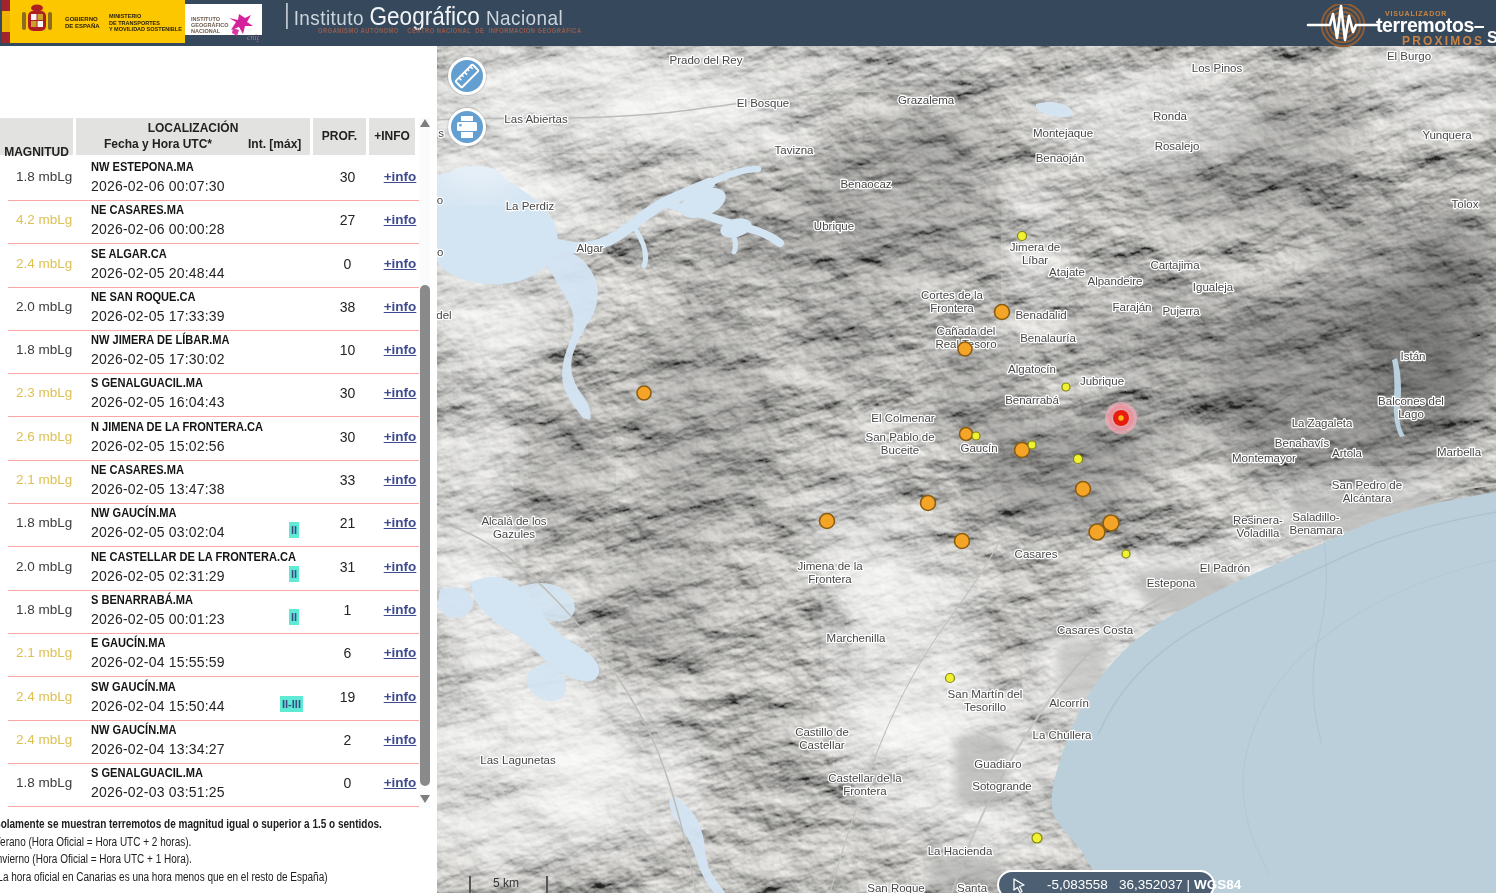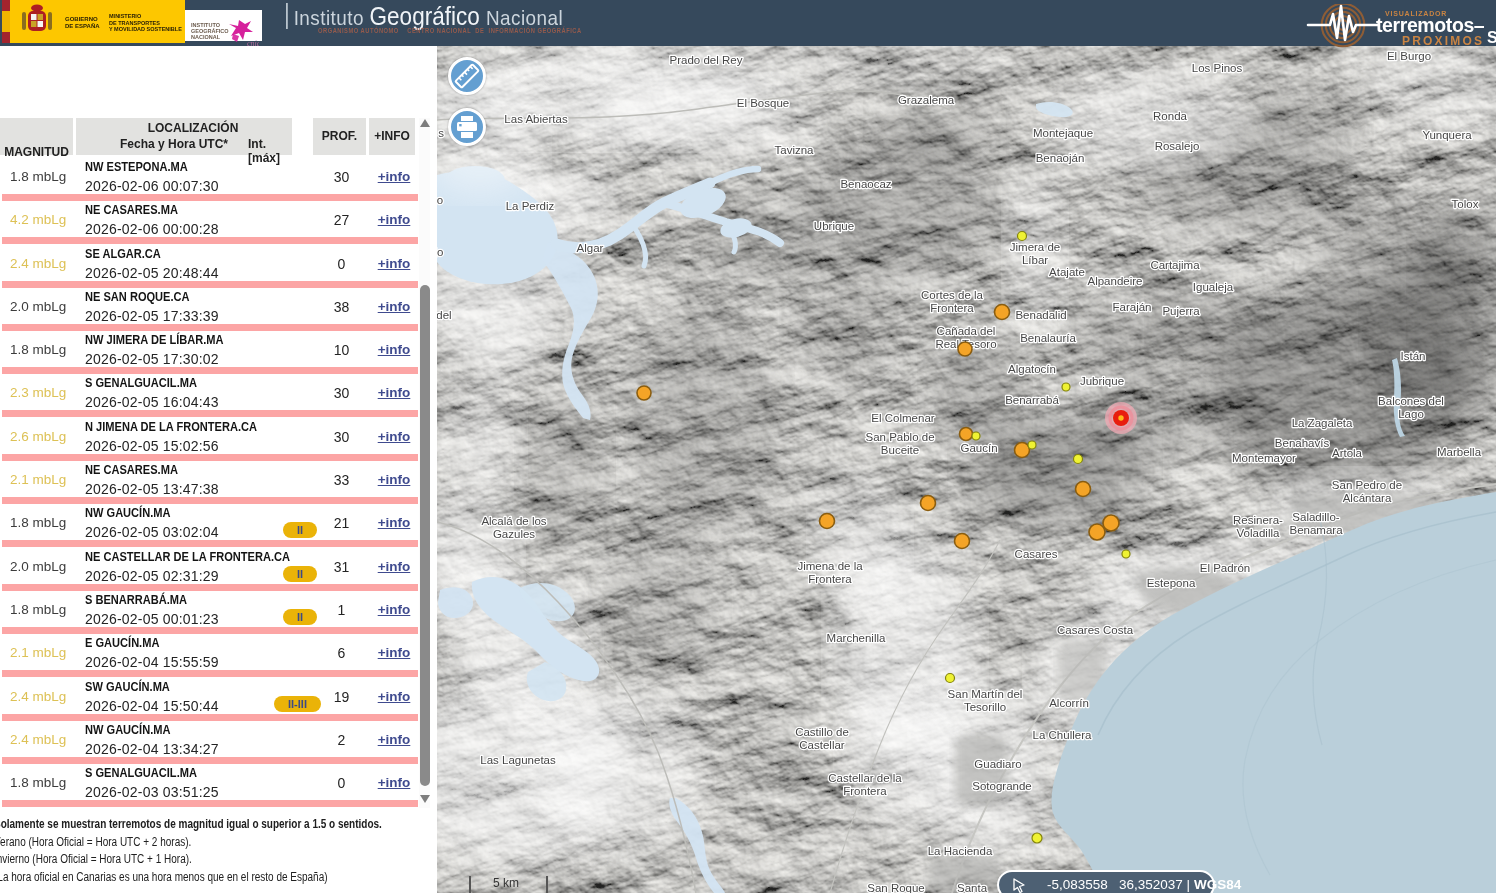--- a/index.html
+++ b/index.html
@@ -8,47 +8,47 @@
   body { font-family:"Liberation Sans", sans-serif; background:#fff; }
   #app { position:relative; width:1496px; height:893px; overflow:hidden; }
 
   
   #header { position:absolute; left:0; top:0; width:1496px; height:46px; background:#36495c; }
   #flag { position:absolute; left:0; top:0; width:10px; height:43px; }
   #flag .r1 { position:absolute; left:2px; top:0; width:8px; height:11px; background:#a3242e; }
   #flag .y1 { position:absolute; left:2px; top:11px; width:8px; height:21px; background:#f0b400; }
   #flag .r2 { position:absolute; left:2px; top:32px; width:8px; height:11px; background:#a3242e; }
   #govbox { position:absolute; left:10px; top:0; width:175px; height:43px; background:#fdc700; }
-  #whitebox { position:absolute; left:185px; top:10px; width:77px; height:31px; background:#ffffff;padding-left:40px; }
+  #whitebox { position:absolute; left:185px; top:4px; width:77px; height:31px; background:#ffffff;padding-left:40px; }
   .gov-t { position:absolute; font-weight:bold; color:#2b2206; line-height:1.12; }
   #title { position:absolute; left:286px; top:2px; width:560px; height:44px; color:#e8edf2; white-space:nowrap; transform:scaleX(0.9); transform-origin:0 0; }
   #title .big { font-size:25px; font-weight:normal; letter-spacing:0px; color:#f0f4f8; }
   #title .thin { font-size:21px; font-weight:normal; color:#ccd5dd; letter-spacing:0.5px; }
   #subtitle { position:absolute; left:318px; top:26px; font-size:8px; letter-spacing:0.7px; color:#9c5c4b; font-weight:bold; white-space:nowrap; opacity:0.92; transform:scaleX(0.72); transform-origin:0 0; }
   #logoR { position:absolute; left:1300px; top:4px; width:196px; height:46px; }
   #sLetter { position:absolute; left:1487px; top:29px; color:#fff; font-size:16px; font-weight:bold; }
 
   
   #panel { position:absolute; left:0; top:46px; width:437px; height:847px; background:#ffffff; overflow:hidden; }
   #legend { position:absolute; left:0; top:0; width:437px; height:69px; background:#fff; }
   .leg-lab { position:absolute; font-size:12px; font-weight:bold; color:#212121; text-align:center; transform:translateX(-50%); white-space:nowrap; letter-spacing:-0.3px; }
   .leg-dot { position:absolute; border-radius:50%; transform:translate(-50%,-50%); }
 
   
   #thead { position:absolute; left:0; top:72px; width:415px; height:37px; }
   .hcell { position:absolute; top:0; height:37px; background:#e2e2e0; color:#212121; font-size:12px; font-weight:bold; }
   .rows { position:absolute; left:0; top:111px; width:416px; }
-  .row { position:absolute; left:2px; width:416px; height:44px; border-bottom:7px solid #fca5a5; }
+  .row { position:absolute; left:8px; width:416px; height:44px; border-bottom:1px solid #fca5a5; }
   .mag { position:absolute; left:8px; top:12px; font-size:13.5px; color:#3c3c3c; }
   .mag.y { color:#ddc155; }
   .loc { position:absolute; left:83px; top:2px; font-size:13.5px; font-weight:bold; color:#141414; white-space:nowrap; transform:scaleX(0.82); transform-origin:0 0; }
   .dat { position:absolute; left:83px; top:21px; font-size:14px; color:#242424; letter-spacing:0.2px; }
   .prof { position:absolute; left:313px; width:53px; text-align:center; top:12px; font-size:14px; color:#242424; }
   .info { position:absolute; left:369px; width:46px; text-align:center; top:12px; font-size:13.5px; color:#3f4b8f; text-decoration:underline; font-weight:bold;}
-  .badge { position:absolute; top:19px; background:#eab308; color:#3c4a86; font-size:11px; font-weight:bold; padding:2px 14px; border-radius:8px; }
+  .badge { position:absolute; top:19px; background:#5eead4; color:#3c4a86; font-size:11px; font-weight:bold; padding:2px 2px; border-radius:0; }
 
   
   #sb-track { position:absolute; left:419px; top:72px; width:11px; height:690px; background:#fbfbfb; }
   #sb-up { position:absolute; left:420px; top:73px; width:0; height:0; border-left:5px solid transparent; border-right:5px solid transparent; border-bottom:8px solid #7d7d7d; }
   #sb-dn { position:absolute; left:420px; top:749px; width:0; height:0; border-left:5px solid transparent; border-right:5px solid transparent; border-top:8px solid #7d7d7d; }
   #sb-thumb { position:absolute; left:420px; top:239px; width:10px; height:501px; background:#8a8a8a; border-radius:5px; }
 
   
   #foot { position:absolute; left:-6.5px; top:770px; width:600px; color:#202020; font-size:12.5px; line-height:17.6px; white-space:nowrap; transform:scaleX(0.80); transform-origin:0 0; }
   #foot .b { font-weight:bold; }
@@ -359,23 +359,23 @@
       </svg>
     </div>
     <div id="sLetter">S</div>
   </div>
 
   <div id="panel">
     <div id="thead">
       <div class="hcell" style="left:0; width:73px;">
           <div style="position:absolute;top:27px;width:73px;text-align:center;">MAGNITUD</div>
         </div>
-      <div class="hcell" style="left:76px; width:216px;">
+      <div class="hcell" style="left:76px; width:234px;">
         <div style="position:absolute;top:3px;width:234px;text-align:center;">LOCALIZACIÓN</div>
-        <div style="position:absolute;top:19px;left:28px;margin-left:16px;">Fecha y Hora UTC*</div>
+        <div style="position:absolute;top:19px;left:28px;">Fecha y Hora UTC*</div>
         <div style="position:absolute;top:19px;left:172px;">Int. [máx]</div>
       </div>
       <div class="hcell" style="left:313px; width:53px;">
           <div style="position:absolute;top:11px;width:53px;text-align:center;">PROF.</div>
         </div>
       <div class="hcell" style="left:369px; width:46px;">
           <div style="position:absolute;top:11px;width:46px;text-align:center;">+INFO</div>
         </div>
     </div>
     <div class="rows" id="rows">

